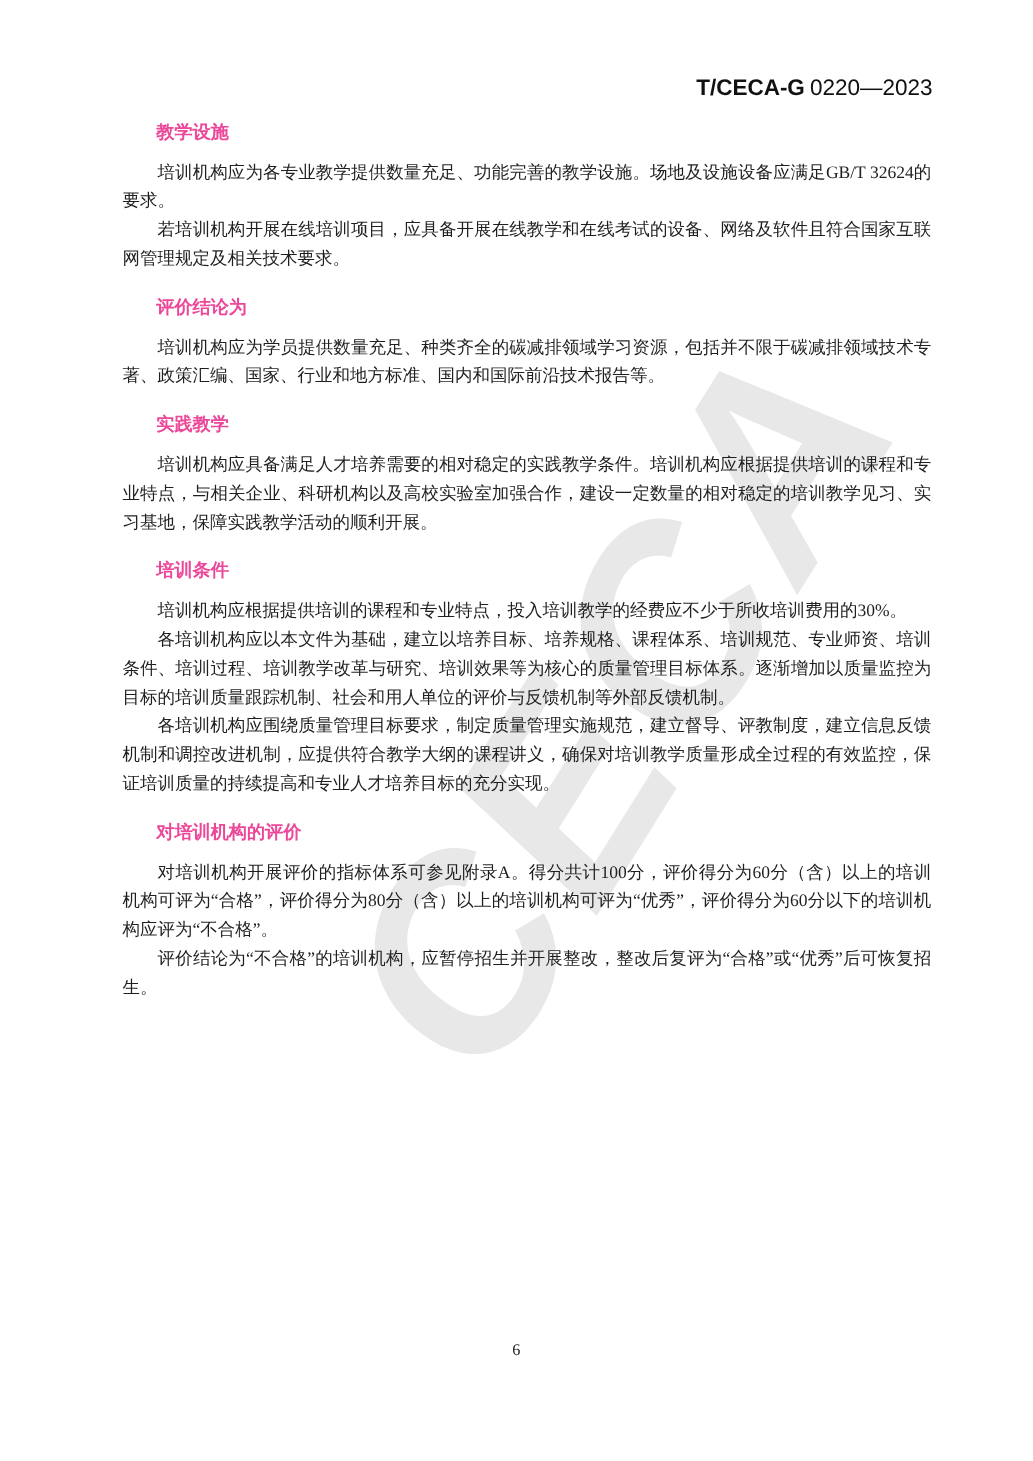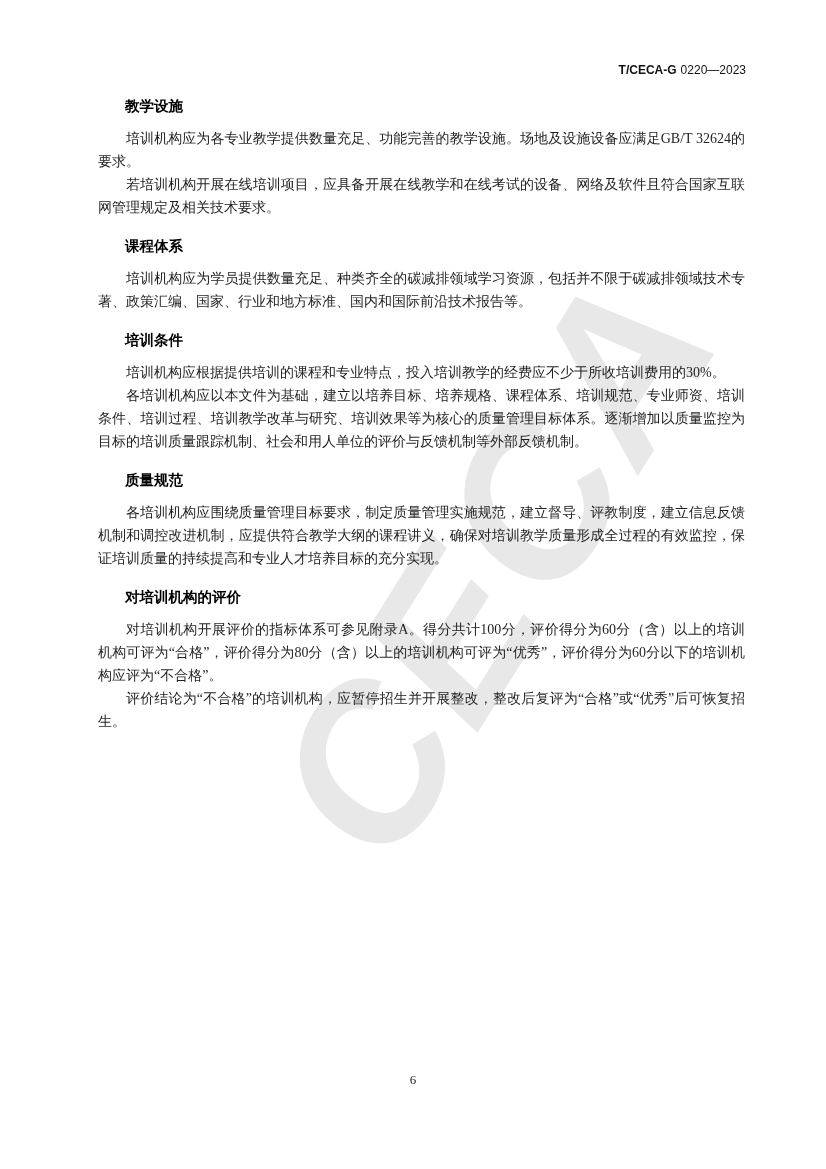--- a/index.html
+++ b/index.html
@@ -34,37 +34,37 @@
     user-select: none;
     white-space: nowrap;
   }
   
   .doc-header {
     position: relative;
     z-index: 1;
     padding: 62px 80px 0 98px;
     text-align: right;
     font-family: "Liberation Sans", sans-serif;
-    font-size: 12px;
+    font-size: 18px;
     line-height: 17px;
     color: #111;
   }
   .doc-header .code-bold { font-weight: bold; }
   .doc-header .code-num { font-weight: normal; margin-left: 4px; }
   
   .content {
     position: relative;
     z-index: 1;
     padding: 0 81px 0 98px;
   }
   .heading {
     font-family: Liberation Sans, sans-serif;
     font-size: 14.5px;
     font-weight: bold;
-    color: #000000;
+    color: #ec4899;
     line-height: 17px;
     margin: 19px 0 12px 0;
     padding-left: 27px;
   }
   .heading.chapter {
     margin: 28px 0 27px 0;
   }
   .para {
     margin: 0;
     font-size: 14px;
@@ -98,37 +98,40 @@
   </header>
 
   <main class="content" id="sections-root">
   <section>
     <h3 class="heading">教学设施</h3>
   <p class="para">培训机构应为各专业教学提供数量充足、功能完善的教学设施。场地及设施设备应满足GB/T 32624的要求。</p>
         <p class="para">若培训机构开展在线培训项目，应具备开展在线教学和在线考试的设备、网络及软件且符合国家互联网管理规定及相关技术要求。</p>
       </section>
 
   <section>
-    <h3 class="heading">课程体系</h3>
+    <h3 class="heading">评价结论为</h3>
   <p class="para">培训机构应为学员提供数量充足、种类齐全的碳减排领域学习资源，包括并不限于碳减排领域技术专著、政策汇编、国家、行业和地方标准、国内和国际前沿技术报告等。</p>
       </section>
 
+  <section>
+    <h3 class="heading">实践教学</h3>
+  <p class="para">培训机构应具备满足人才培养需要的相对稳定的实践教学条件。培训机构应根据提供培训的课程和专业特点，与相关企业、科研机构以及高校实验室加强合作，建设一定数量的相对稳定的培训教学见习、实习基地，保障实践教学活动的顺利开展。</p>
+      </section>
 
   <section>
     <h3 class="heading">培训条件</h3>
   <p class="para">培训机构应根据提供培训的课程和专业特点，投入培训教学的经费应不少于所收培训费用的30%。</p>
       </section>
 
 
   <section>
   <p class="para">各培训机构应以本文件为基础，建立以培养目标、培养规格、课程体系、培训规范、专业师资、培训条件、培训过程、培训教学改革与研究、培训效果等为核心的质量管理目标体系。逐渐增加以质量监控为目标的培训质量跟踪机制、社会和用人单位的评价与反馈机制等外部反馈机制。</p>
       </section>
 
   <section>
-    <h3 class="heading">质量规范</h3>
   <p class="para">各培训机构应围绕质量管理目标要求，制定质量管理实施规范，建立督导、评教制度，建立信息反馈机制和调控改进机制，应提供符合教学大纲的课程讲义，确保对培训教学质量形成全过程的有效监控，保证培训质量的持续提高和专业人才培养目标的充分实现。</p>
       </section>
 
   <section>
     <h3 class="heading">对培训机构的评价</h3>
   <p class="para">对培训机构开展评价的指标体系可参见附录A。得分共计100分，评价得分为60分（含）以上的培训机构可评为“合格”，评价得分为80分（含）以上的培训机构可评为“优秀”，评价得分为60分以下的培训机构应评为“不合格”。</p>
         <p class="para">评价结论为“不合格”的培训机构，应暂停招生并开展整改，整改后复评为“合格”或“优秀”后可恢复招生。</p>
       </section>
 </main>
 

